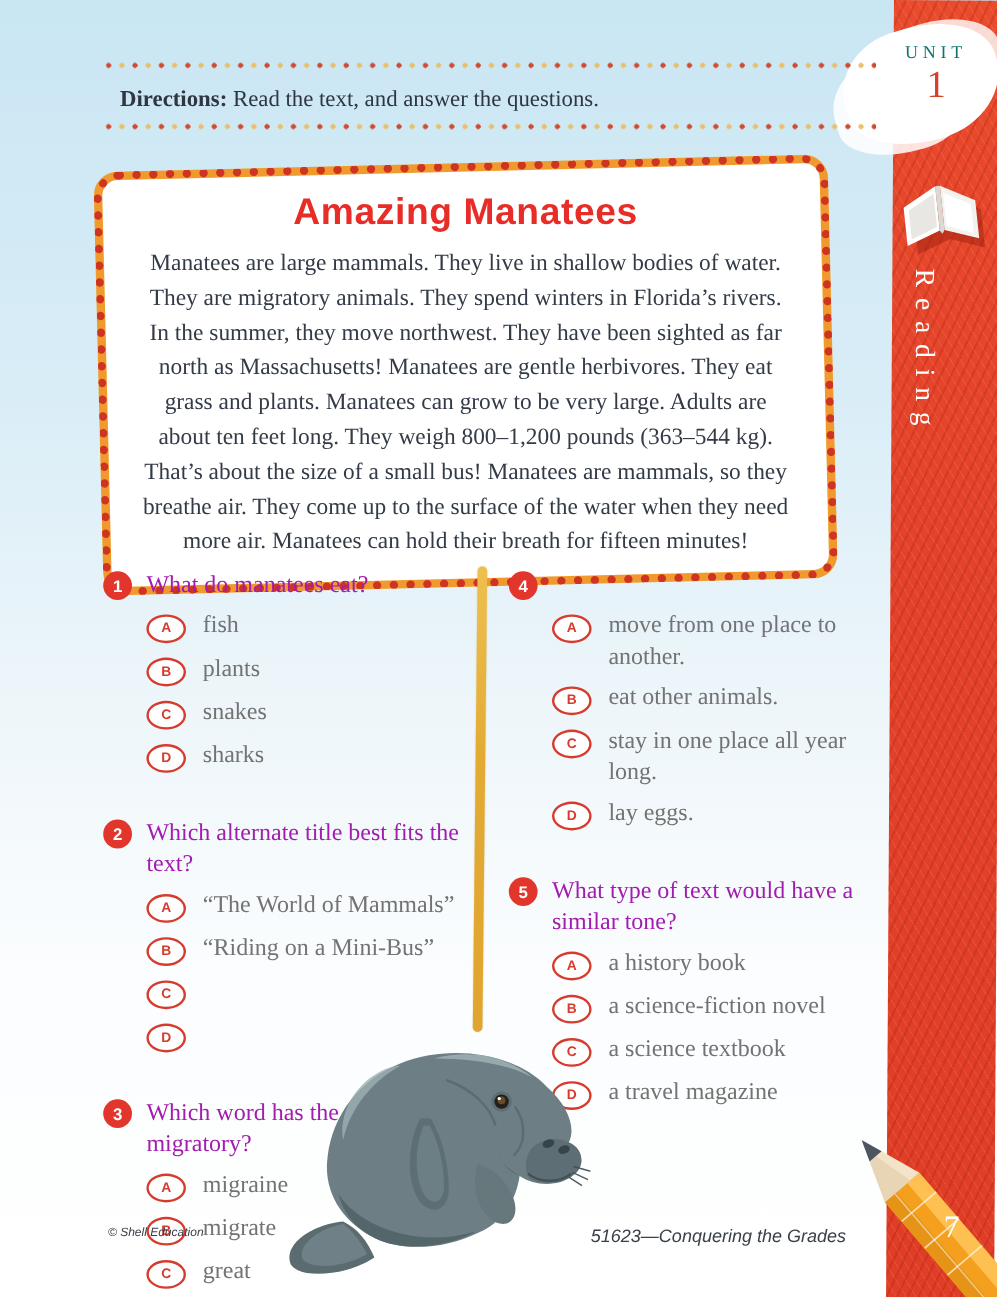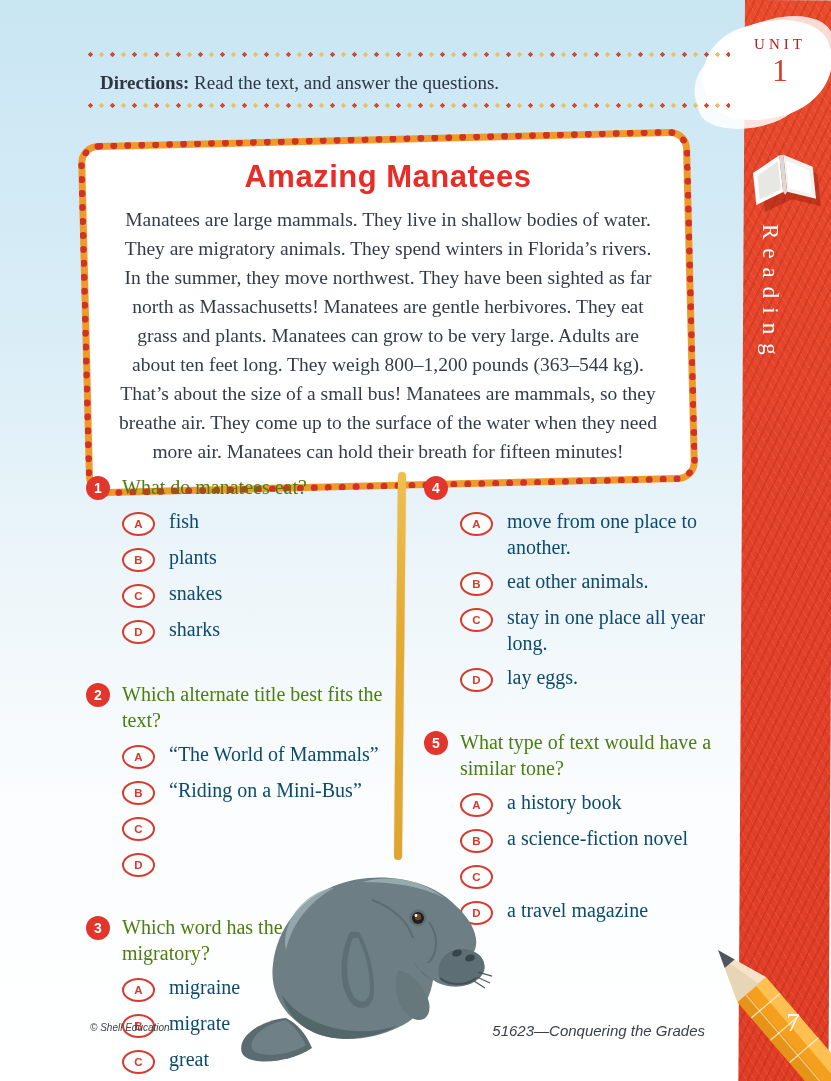--- a/index.html
+++ b/index.html
@@ -58,31 +58,31 @@
   #col-left{left:86px;width:314px;}
   #col-right{left:424px;width:290px;}
   .question{margin-bottom:37px;}
   .q-head{display:flex;align-items:flex-start;gap:12px;}
   .q-badge{
     flex:0 0 auto;width:24px;height:24px;border-radius:50%;
     background:#e2352b;color:#ffffff;
     font-family:"Liberation Sans", sans-serif;font-weight:700;font-size:14px;
     display:flex;align-items:center;justify-content:center;margin-top:2px;
   }
-  .q-text{font-size:20px;line-height:26px;color:#4d7c0f;}
+  .q-text{font-size:20px;line-height:26px;color:#a21caf;}
   .q-text .ital{}
   .q-options{margin:8px 0 0 36px;}
   .opt-row{display:flex;align-items:flex-start;gap:14px;margin-top:8px;}
   .opt-oval{
     flex:0 0 auto;width:29px;height:20px;border:2px solid #d63b2e;border-radius:50%;
     background:#ffffff;color:#d63b2e;
     font-family:"Liberation Sans", sans-serif;font-weight:700;font-size:11.5px;
     display:flex;align-items:center;justify-content:center;margin-top:4px;
   }
-  .opt-text{font-size:20px;line-height:26px;color:#0c4a6e;}
+  .opt-text{font-size:20px;line-height:26px;color:#737373;}
 
   
   .divider{
     position:absolute;left:396px;top:472px;width:8px;height:388px;
     background:linear-gradient(180deg,#eec050 0%,#e3ab34 40%,#dfa52f 100%);
     border-radius:4px;transform:rotate(.6deg);
     box-shadow:0 0 1px rgba(200,150,40,.8);
   }
 
   
@@ -96,21 +96,21 @@
   }
   .splash{
     position:absolute;left:702px;top:22px;width:132px;height:96px;
     background:#ffffff;border-radius:46% 58% 52% 60%/55% 48% 60% 45%;
     transform:rotate(-17deg);
     box-shadow:-18px 10px 0 -6px rgba(255,255,255,.85), 14px -8px 0 -8px rgba(255,255,255,.8);
   }
   .unit-label{
     position:absolute;left:748px;top:36px;width:64px;text-align:center;
     font-family:"Liberation Serif", serif;font-size:15px;letter-spacing:4px;
-    color:#b91c1c;
+    color:#0f766e;
   }
   .unit-number{
     position:absolute;left:748px;top:52px;width:64px;text-align:center;
     font-family:"Liberation Serif", serif;font-size:32px;color:#d5402a;
   }
   .reading-label{
     position:absolute;left:757px;top:224px;height:150px;
     writing-mode:vertical-rl;
     font-family:"Liberation Serif", serif;font-size:23px;letter-spacing:9px;
     color:#ffffff;
@@ -286,20 +286,21 @@
     <span class="opt-text">a history book</span>
   </div>
 
   <div class="opt-row">
     <span class="opt-oval">B</span>
     <span class="opt-text">a science-fiction novel</span>
   </div>
 
   <div class="opt-row">
     <span class="opt-oval">C</span>
+    <span class="opt-text">a science textbook</span>
   </div>
 
   <div class="opt-row">
     <span class="opt-oval">D</span>
     <span class="opt-text">a travel magazine</span>
   </div>
 </div>
   </div>
 </div>
 

